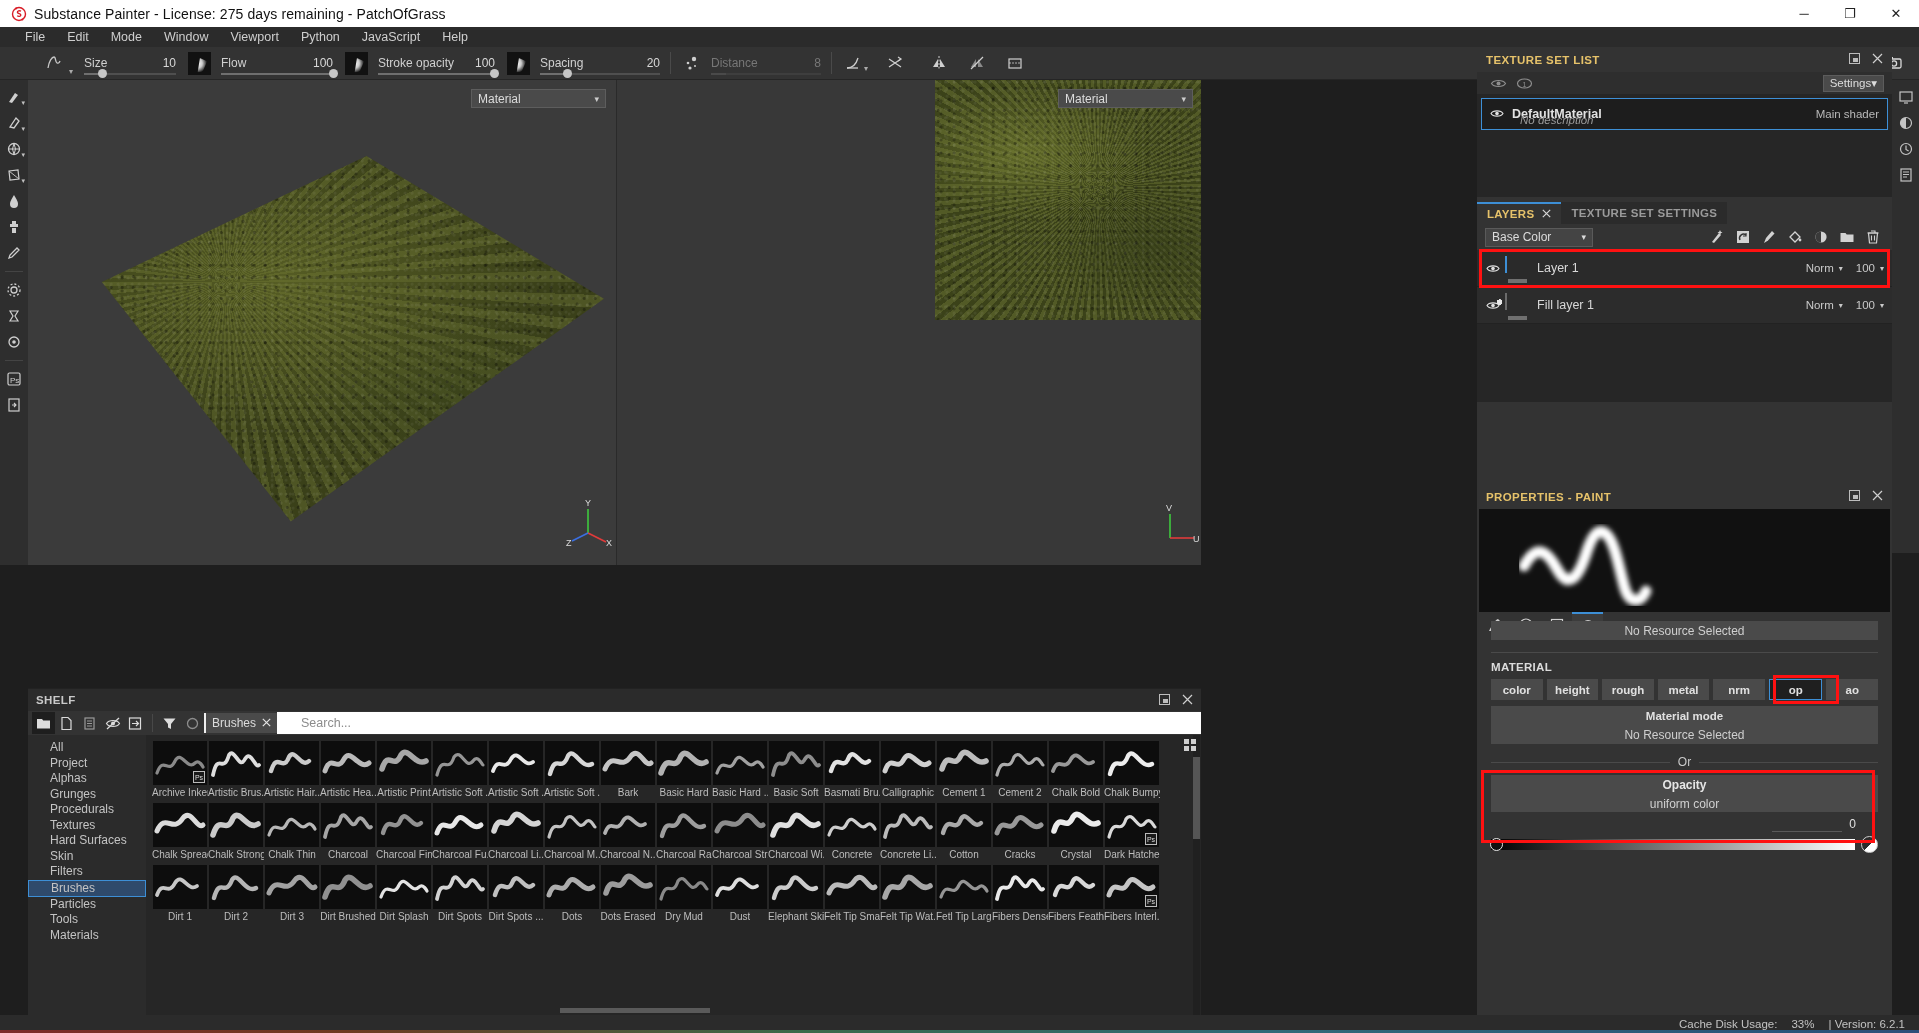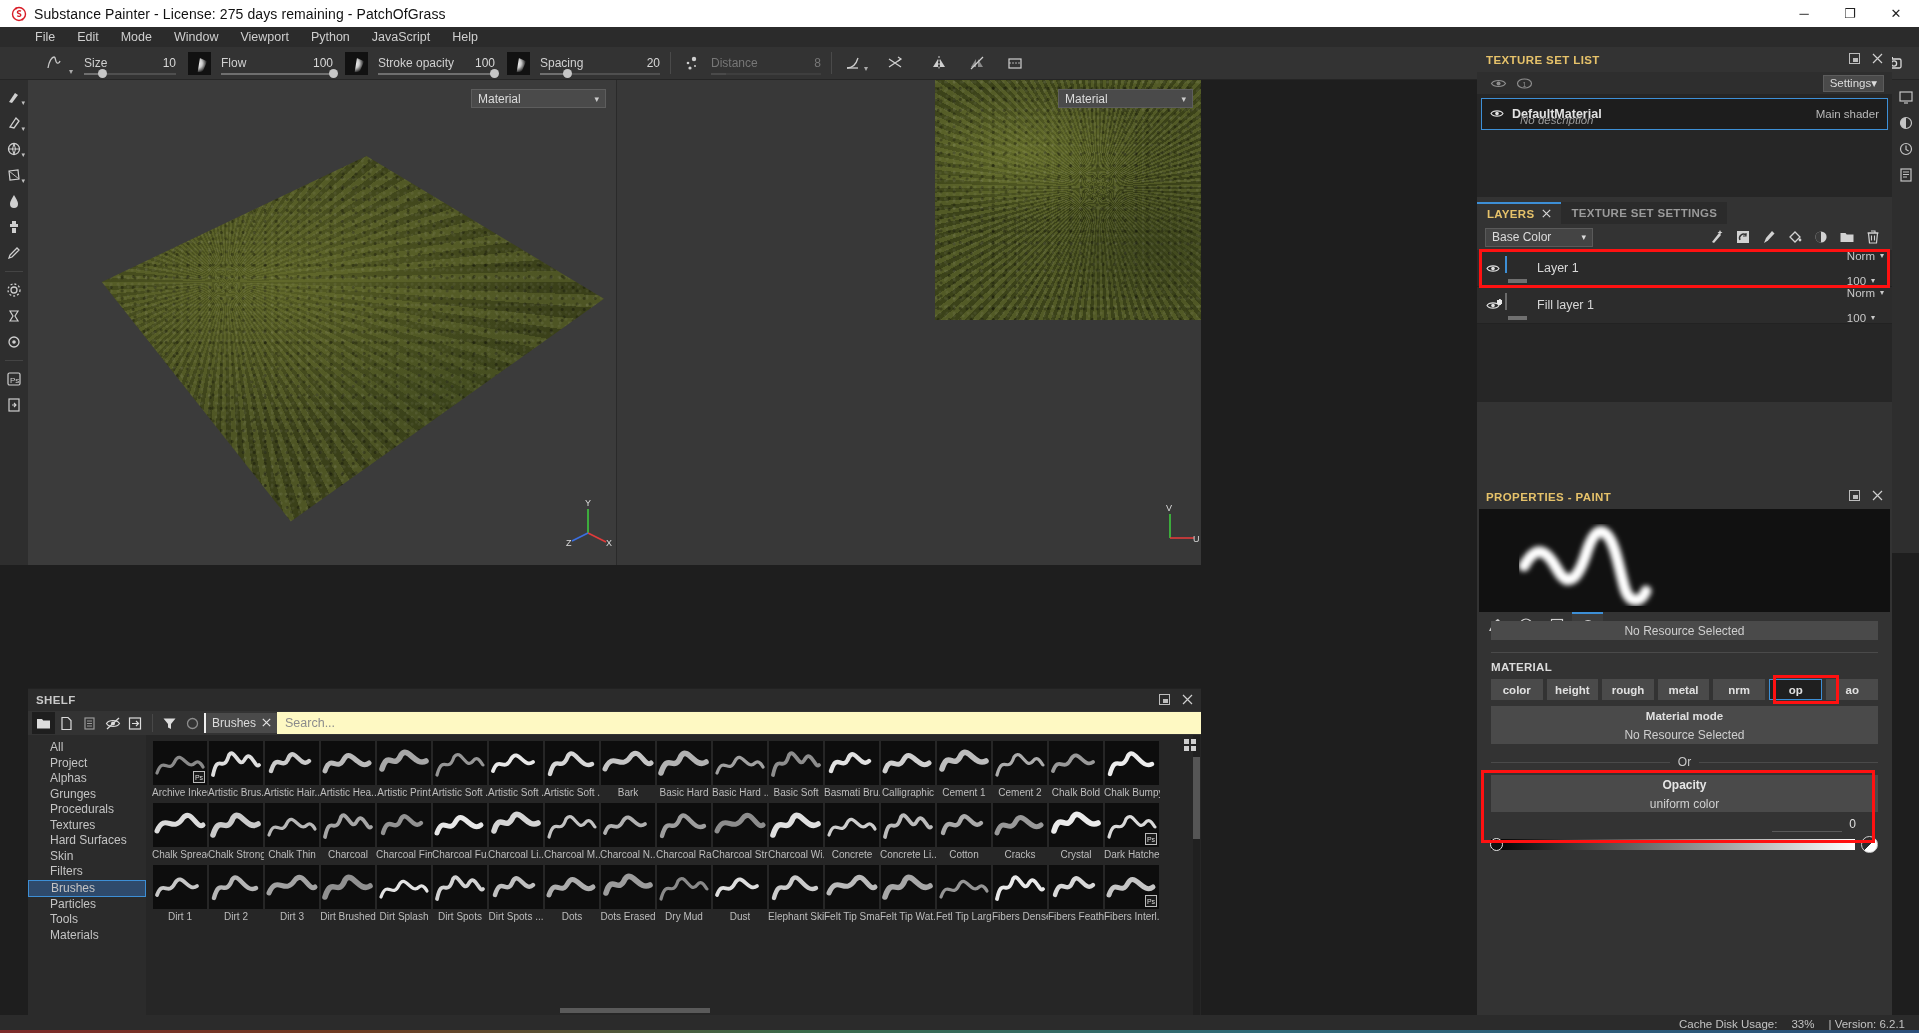--- a/index.html
+++ b/index.html
@@ -20,21 +20,21 @@
     background: #ffffff; display: flex; align-items: center;
   }
   .tb-logo { width: 24px; margin-left: 7px; display: flex; justify-content: center; align-items: center; }
   .tb-title { color: #111; font-size: 14px; margin-left: 3px; letter-spacing: .1px; }
   .tb-btns { margin-left: auto; display: flex; height: 27px; }
   .tb-btn { width: 46px; height: 27px; display: flex; align-items: center; justify-content: center; color: #222; font-size: 13px; }
 
   
   .menubar {
     position: absolute; top: 27px; left: 0; width: 1919px; height: 20px;
-    background: #2b2b2b; display: flex; align-items: center; padding-left: 24px;
+    background: #2b2b2b; display: flex; align-items: center; padding-left: 14px;
   }
   .menu-item { padding: 0 11px; font-size: 12.5px; color: #cfcfcf; line-height: 20px; cursor: default; }
 
   
   .toolbar {
     position: absolute; top: 47px; left: 0; width: 1919px; height: 33px;
     background: #333333; display: flex; align-items: center;
     border-bottom: 1px solid #252525;
   }
   .tb-sep { width: 1px; height: 22px; background: #4a4a4a; margin: 0 6px; }
@@ -143,22 +143,22 @@
   .shelf-title { font-size: 11.5px; font-weight: bold; color: #c9c9c9; letter-spacing: .4px; }
   .panel-btns { margin-left: auto; display: flex; gap: 12px; color: #bdbdbd; }
   .shelf-toolbar { height: 24px; background: #333; display: flex; align-items: center; padding-left: 4px; }
   .sh-ico { width: 23px; height: 22px; display: flex; align-items: center; justify-content: center; color: #ccc; }
   .sh-ico.active { background: #1e1e1e; }
   .sh-sep { width: 1px; height: 18px; background: #484848; margin: 0 5px; }
   .filter-chip {
     height: 20px; background: #4a4a4a; display: flex; align-items: center;
     padding: 0 6px; font-size: 12px; color: #ddd; gap: 6px; border-left: 2px solid #eee;
   }
-  .search-box { flex: 1; height: 22px; display: flex; align-items: center; padding-left: 8px;
-                color: #8c8c8c; font-size: 12.5px; background: #fef9c3; }
+  .search-box { flex: 1; height: 22px; display: flex; align-items: center; padding-left: 24px;
+                color: #8c8c8c; font-size: 12.5px; background: #ffffff; }
   .shelf-body { position: absolute; top: 46px; left: 0; right: 0; bottom: 0; display: flex; background: #2b2b2b; }
   .shelf-cats { width: 118px; background: #2b2b2b; padding-top: 5px; }
   .cat { height: 15.5px; line-height: 15.5px; font-size: 12px; color: #c4c4c4; padding-left: 22px; }
   .cat.selected { background: #2f4a6b; border: 1px solid #3d8fd6; height: 17px; line-height: 15px; }
   .shelf-grid-wrap { flex: 1; background: #262626; position: relative; overflow: hidden; }
   .grid-topbar { position: absolute; right: 4px; top: 3px; display: flex; gap: 8px; color: #c8c8c8; z-index: 4; }
   .grid {
     display: flex; flex-wrap: wrap; align-content: flex-start;
     padding: 6px 0 0 6px; width: 1022px;
   }
@@ -233,21 +233,21 @@
   .thumb-fill {
     width: 100%; height: 100%; border: 1px solid #6b6b6b;
     background: linear-gradient(135deg,#5a6128,#3a4118);
     position: relative;
   }
   .thumb-fill::after {
     content:""; position:absolute; right:1px; bottom:1px; width:9px; height:9px;
     background: radial-gradient(circle at 40% 35%, #e8e8e8 0 35%, transparent 36%);
   }
   .lr-name { font-size: 12.5px; color: #d8d8d8; margin-left: 9px; }
-  .lr-right { margin-left: auto; display: flex; flex-direction: column; align-items: flex-start; gap: 13px; }
+  .lr-right { margin-left: auto; display: flex; flex-direction: row; align-items: center; gap: 13px; }
   .lr-blend, .lr-op { font-size: 11.5px; color: #c9c9c9; display: flex; align-items: center; gap: 5px; }
   .mask-strip { position: absolute; left: 31px; bottom: 3px; width: 19px; height: 4px; background: #707070; }
   .hl-red { position: absolute; border: 3px solid #ff1111; pointer-events: none; z-index: 20; }
 
   
   .props { position: absolute; top: 437px; left: 0; right: 0; bottom: 22px; background: #333; }
   .brush-preview {
     height: 103px; margin: 0 2px; background: #111; position: relative; overflow: hidden;
   }
   .preview-stroke {

